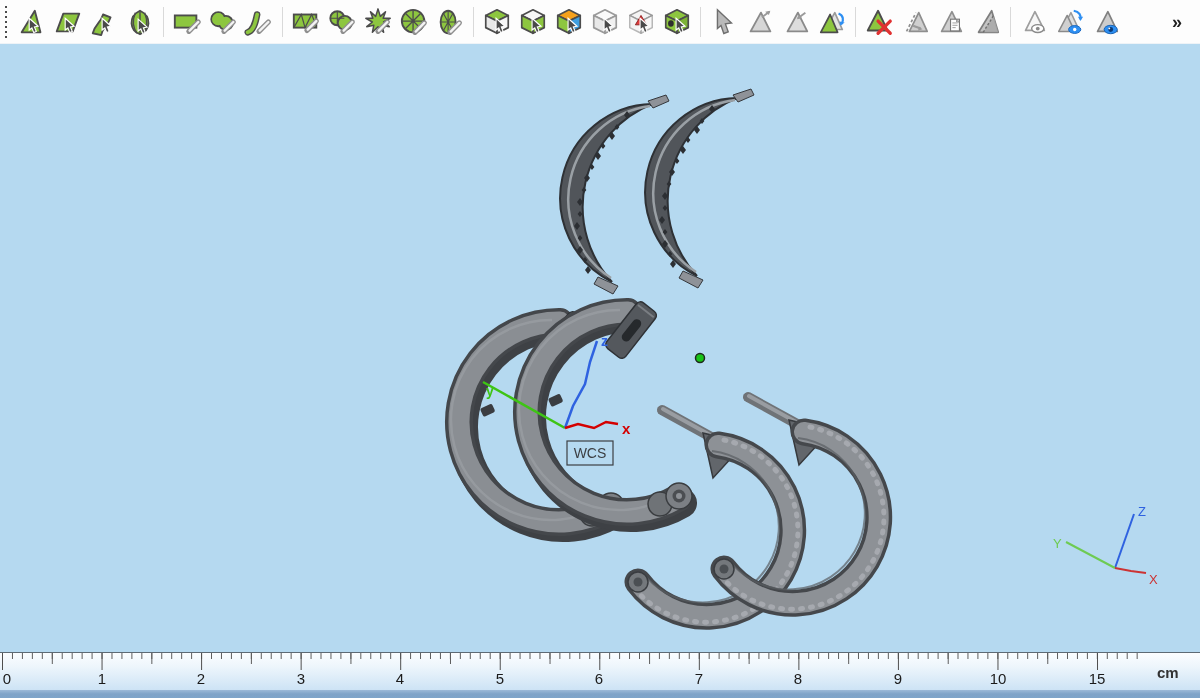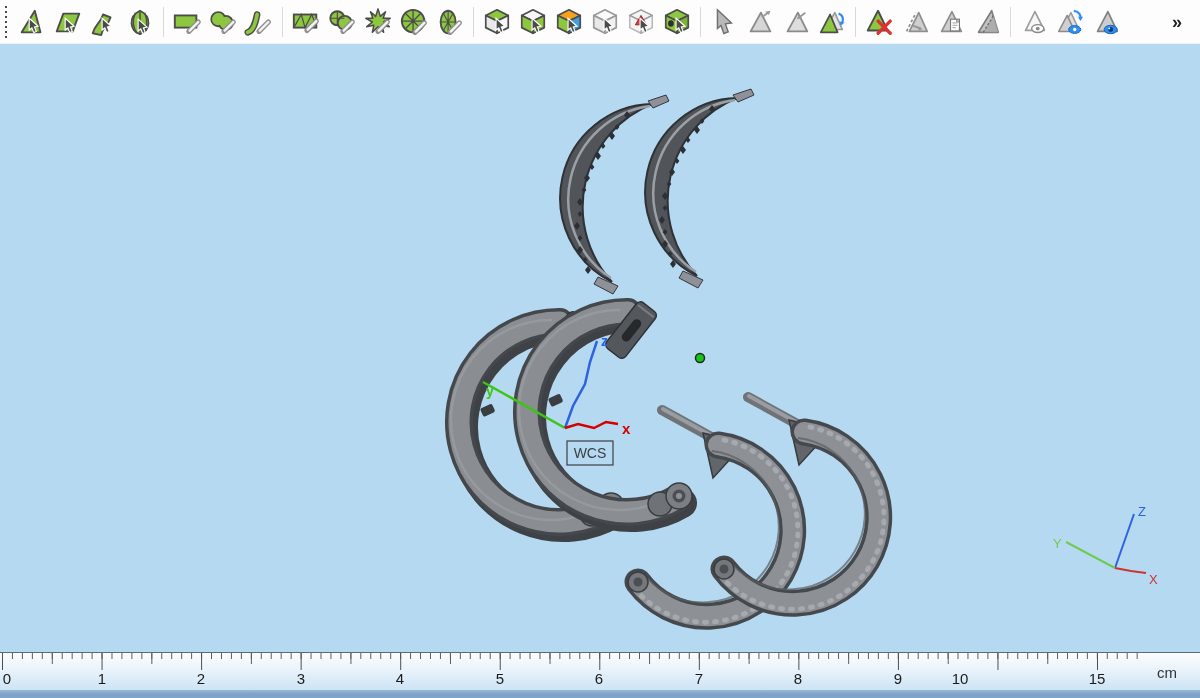--- a/index.html
+++ b/index.html
@@ -28,21 +28,21 @@
   .ticks{position:absolute;left:0;top:0;width:1141px;height:20px;
          background-image:
            linear-gradient(to right,#4e4e4e 0 1px,transparent 1px),
            linear-gradient(to right,#5c5c5c 0 1px,transparent 1px),
            linear-gradient(to right,#5c5c5c 0 1px,transparent 1px);
          background-size:99.55px 17px,99.55px 11px,9.955px 6px;
          background-position:2px 0,51.8px 0,2px 0;
          background-repeat:repeat-x;}
   .rlabel{position:absolute;top:17px;transform:translateX(-50%);
           font-size:15px;color:#1b1b1b;}
-  .runit{position:absolute;top:11px;left:1157px;font-size:15px;color:#333;}
+  .runit{position:absolute;top:11px;left:1157px;font-size:15px;color:#333;font-weight:bold;}
   
   .statusbar{position:absolute;left:0;top:690px;width:1200px;height:8px;
              background:linear-gradient(to bottom,#9cb9d8,#7fa3c8 , #7ea4c9);}
   text{font-family:"Liberation Sans",sans-serif;}
 </style>
 </head>
 <body>
 
 <div class="app">
 
@@ -393,19 +393,19 @@
     <span class="rlabel" style="left:7px">0</span>
     <span class="rlabel" style="left:102px">1</span>
     <span class="rlabel" style="left:201px">2</span>
     <span class="rlabel" style="left:301px">3</span>
     <span class="rlabel" style="left:400px">4</span>
     <span class="rlabel" style="left:500px">5</span>
     <span class="rlabel" style="left:599px">6</span>
     <span class="rlabel" style="left:699px">7</span>
     <span class="rlabel" style="left:798px">8</span>
     <span class="rlabel" style="left:898px">9</span>
-    <span class="rlabel" style="left:960px">10</span>
+    <span class="rlabel" style="left:998px">10</span>
     <span class="rlabel" style="left:1097px">15</span>
     <span class="runit">cm</span>
   </div>
 
   <div class="statusbar"></div>
 </div>
 
 </body></html>

